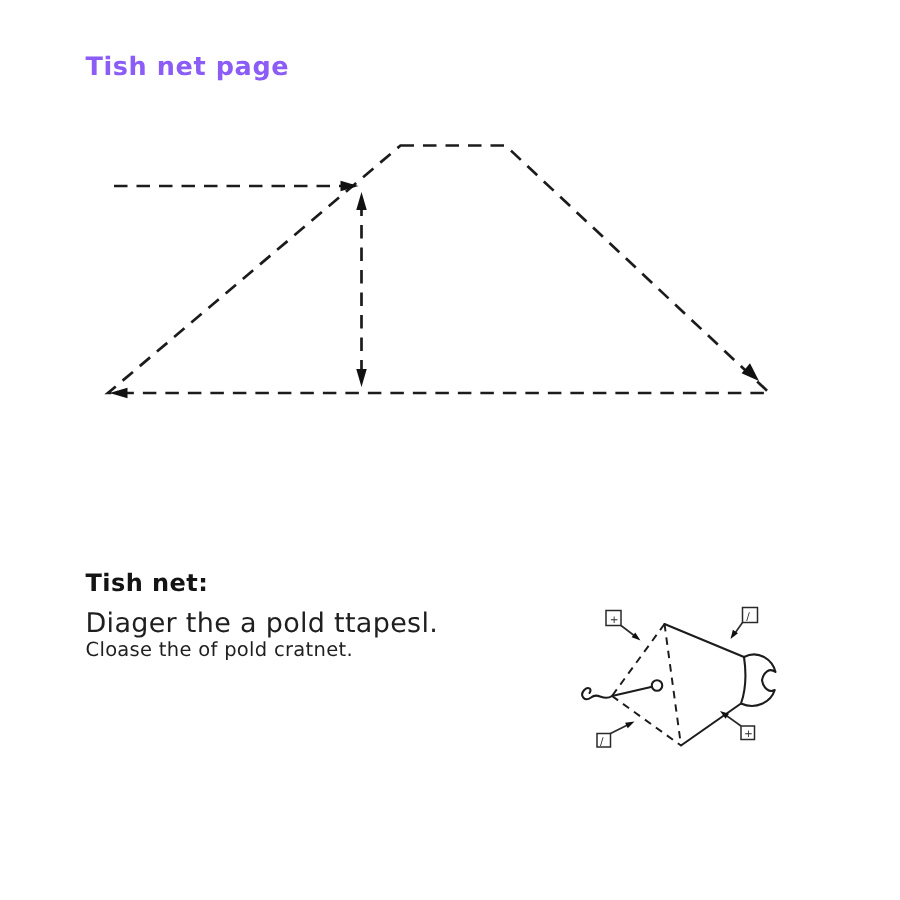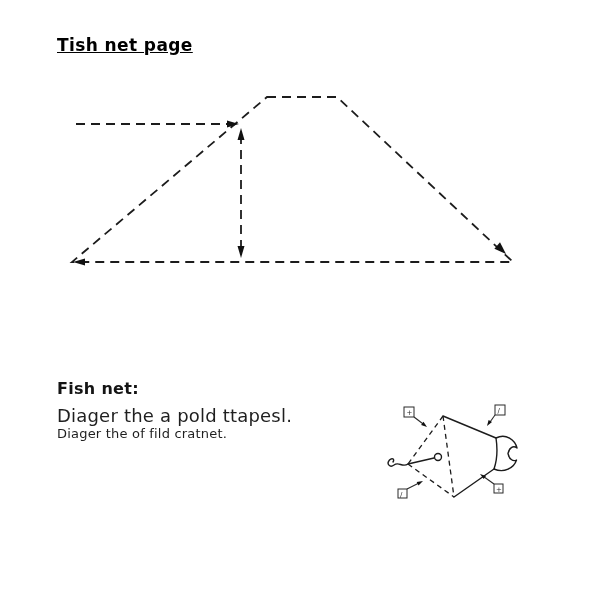--- a/index.html
+++ b/index.html
@@ -18,22 +18,21 @@
     height: 600px;
     background: #ffffff;
   }
   .title {
     position: absolute;
     left: 57px;
     top: 35px;
     font-size: 17px;
     font-weight: bold;
     letter-spacing: 0.4px;
-    color: #000000;
-    text-decoration: underline;
+    color: #8b5cf6;
   }
   .heading {
     position: absolute;
     left: 57px;
     top: 379px;
     font-size: 16px;
     font-weight: bold;
     letter-spacing: 0.3px;
     color: #141414;
   }
@@ -109,23 +108,23 @@
 
     <line class="dash" x1="201" y1="50" x2="201" y2="166"></line>
     <polygon class="head" points="201,43 197.5,55 204.5,55"></polygon>
     <polygon class="head" points="201,173 197.5,161 204.5,161"></polygon>
 
     <polygon class="head" points="33,177 45,173.5 45,180.5"></polygon>
 
     <polygon class="head" points="466,169 454.4,163.8 460,157.2"></polygon>
   </svg>
 
-  <div class="heading">Fish net:</div>
+  <div class="heading">Tish net:</div>
   <div class="instr1">Diager the a pold ttapesl.</div>
-  <div class="instr2">Diager the of fild cratnet.</div>
+  <div class="instr2">Cloase the of pold cratnet.</div>
 
   <svg class="fish-svg" width="150" height="112" viewBox="0 0 150 112">
 
     <line class="solid" x1="63" y1="16" x2="116" y2="38"></line>
     <line class="solid" x1="74" y1="97" x2="114" y2="69"></line>
 
     <path class="solid" d="M116,38 C126,33 135,40 137,48 C133,45 129,48 128,53.5
                            C129,59 133,62 136.5,60 C134,68 124,73.5 114,69
                            C117.5,59 117.5,48 116,38 Z"></path>
 

